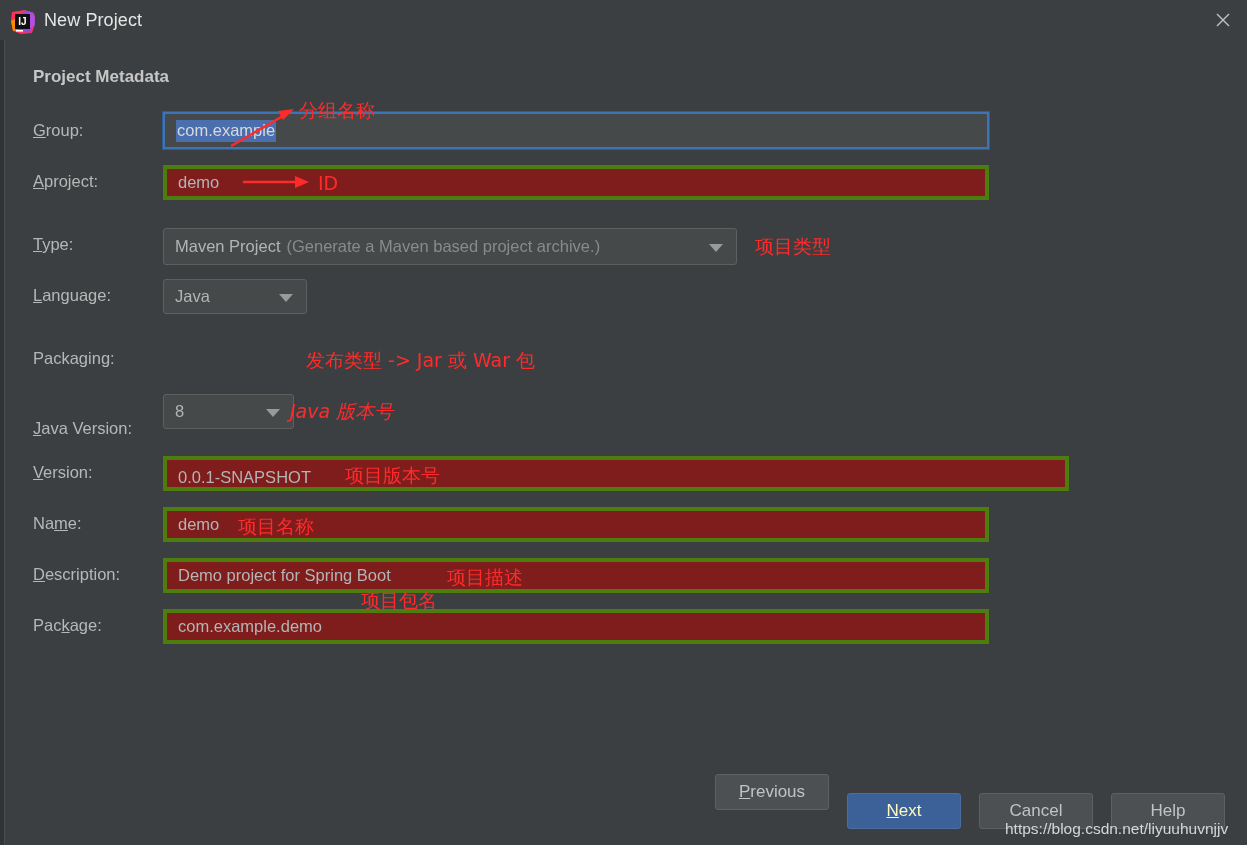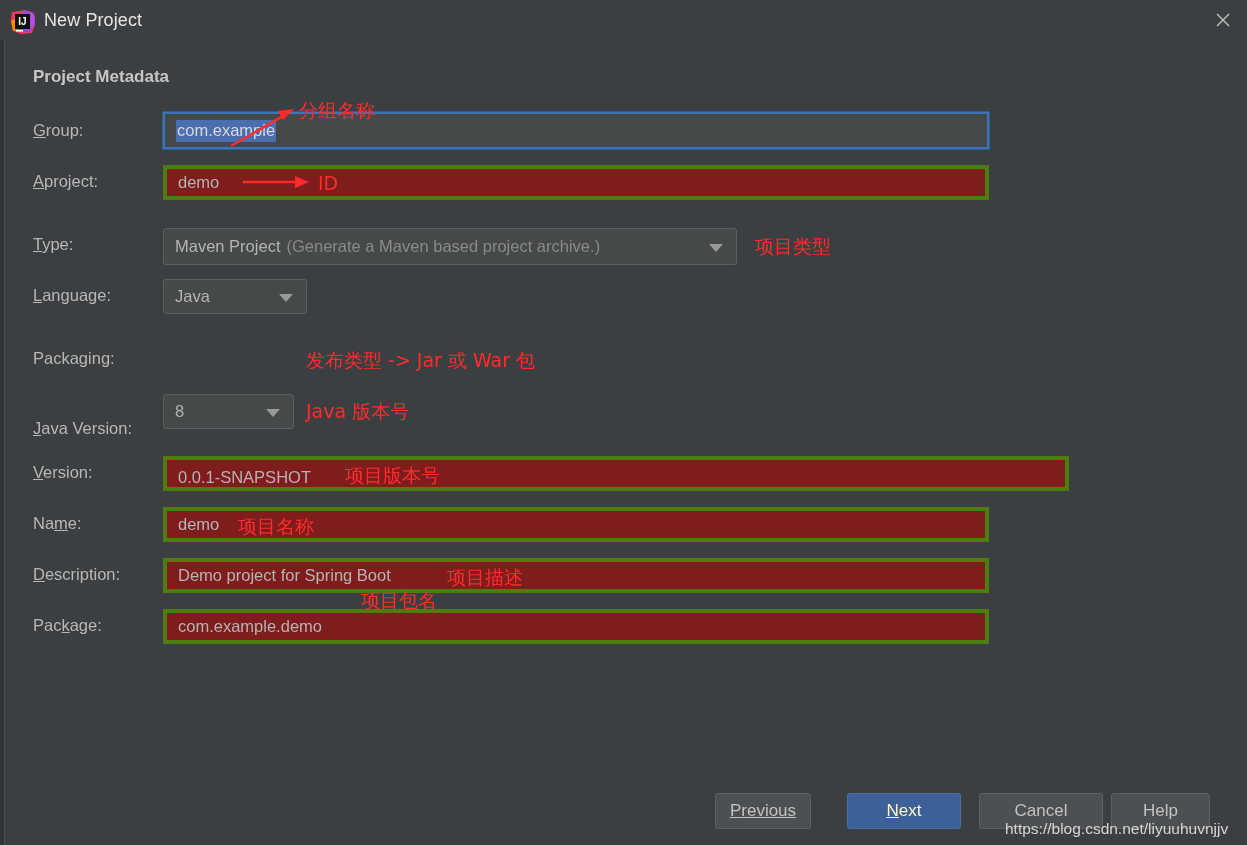--- a/index.html
+++ b/index.html
@@ -260,21 +260,21 @@
   </div>
   <div class="anno" style="left:306px; top:304px;">发布类型 -&gt; Jar 或 War 包</div>
 
   <div class="row-label" style="left:33px; top:356px;margin-top:19px;">
     <span class="mn">J</span><span>ava Version:</span>
   </div>
   <div class="combo" style="left:163px; top:350px; width:131px; height:35px;">
     <span>8</span>
     <span class="arrow"></span>
   </div>
-  <div class="anno" style="left:306px; top:355px;">Java 版本号</div>
+  <div class="anno" style="left:290px; top:355px;font-style:italic;">Java 版本号</div>
 
   <div class="row-label" style="left:33px; top:419px;">
     <span class="mn">V</span><span>ersion:</span>
   </div>
   <div class="field" style="left:163px; top:412px; width:906px; height:35px;align-items:flex-end;">
     <span>0.0.1-SNAPSHOT</span>
   </div>
   <div class="anno" style="left:345px; top:419px;">项目版本号</div>
 
   <div class="row-label" style="left:33px; top:470px;">
@@ -294,24 +294,24 @@
   <div class="anno" style="left:447px; top:521px;">项目描述</div>
 
   <div class="row-label" style="left:33px; top:572px;">
     <span>Pac</span><span class="mn">k</span><span>age:</span>
   </div>
   <div class="field" style="left:163px; top:565px; width:826px; height:35px;">
     <span>com.example.demo</span>
   </div>
   <div class="anno" style="left:361px; top:544px;">项目包名</div>
 
-  <div class="btn" style="left:715px; top:749px; width:96px;text-decoration:underline;">
+  <div class="btn" style="left:715px; top:730px; width:114px;">
     <span><span class="mn">P</span><span>revious</span></span>
   </div>
   <div class="btn primary" style="left:847px; top:749px; width:114px;">
     <span><span class="mn">N</span><span>ext</span></span>
   </div>
-  <div class="btn" style="left:979px; top:749px; width:124px;">Cancel</div>
-  <div class="btn" style="left:1111px; top:749px; width:99px;">Help</div>
+  <div class="btn" style="left:979px; top:749px; width:114px;">Cancel</div>
+  <div class="btn" style="left:1111px; top:749px; width:114px;">Help</div>
 
 </div>
 
 <div id="watermark">https://blog.csdn.net/liyuuhuvnjjv</div>
 
 </body></html>

